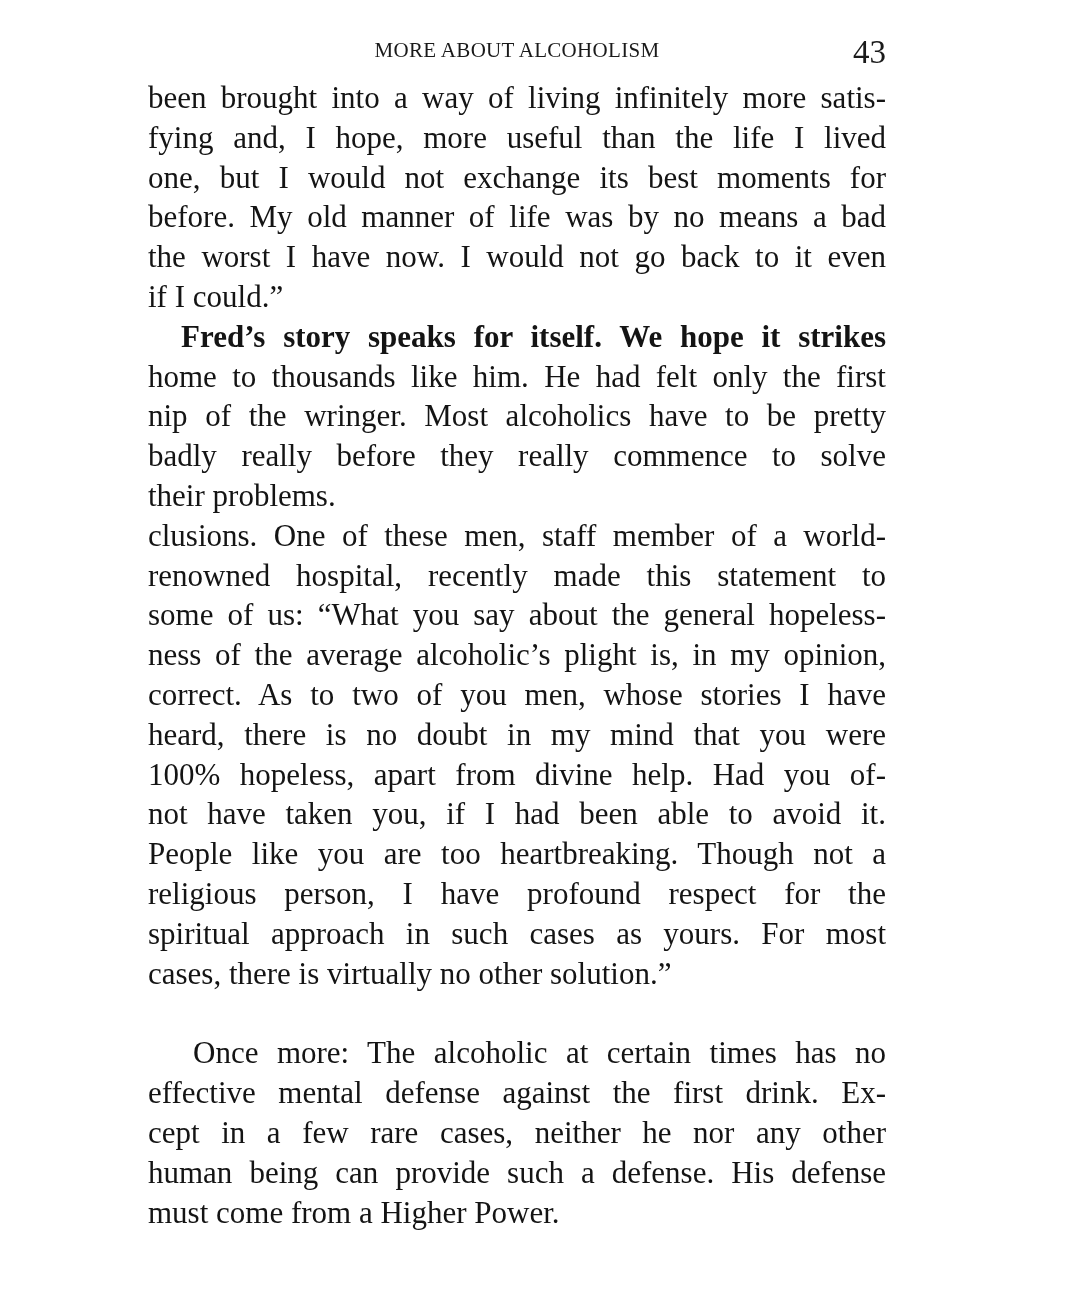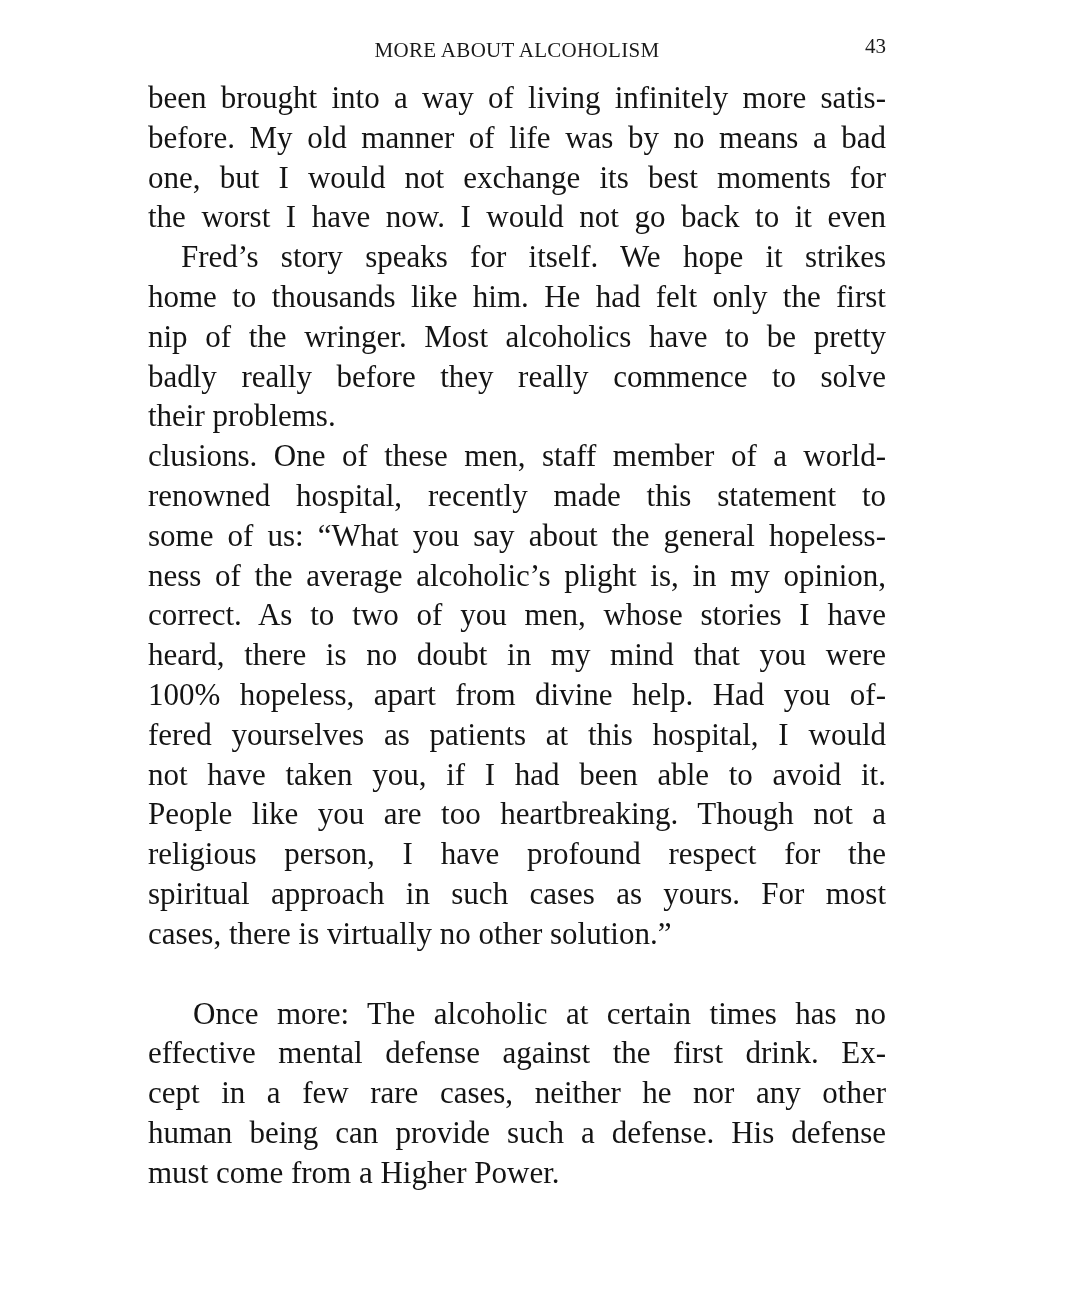--- a/index.html
+++ b/index.html
@@ -10,65 +10,66 @@
     font-family: "Liberation Serif", "DejaVu Serif", serif;
   }
   .running-head {
     position: absolute; left: 148px; width: 738px; top: 34px; height: 36px;
   }
   .running-title {
     position: absolute; left: 0; width: 738px; top: 4px; text-align: center;
     font-size: 21px; letter-spacing: 0.3px; color: #1a1a1a;
   }
   .page-number {
-    position: absolute; right: 0; top: 0; font-size: 21px; color: #1a1a1a;
+    position: absolute; right: 0; top: 0; font-size: 33px; color: #1a1a1a;
   }
   .body-text {
     position: absolute; left: 148px; top: 78px; width: 738px;
   }
   .line {
     display: block; height: 39.8px; line-height: 39.8px; font-size: 31px;
     white-space: nowrap; text-align: justify; text-align-last: justify;
     overflow: hidden;
   }
   .line.last { text-align-last: left; }
-  .line.indent { padding-left: 33px; }
+  .line.indent { padding-left: 33px; font-weight: bold; }
   .line.indent-more { padding-left: 45px; margin-top: 40px; }
 </style>
 </head>
 <body>
 
 <div class="page">
   <div class="running-head">
     <div class="running-title">MORE ABOUT ALCOHOLISM</div>
     <div class="page-number">43</div>
   </div>
   <div class="body-text" id="body-text">
       <div class="paragraph">
         <span class="line">been brought into a way of living infinitely more satis-</span>
+        <span class="line">fying and, I hope, more useful than the life I lived</span>
+        <span class="line">one, but I would not exchange its best moments for</span>
         <span class="line">before. My old manner of life was by no means a bad</span>
-        <span class="line">one, but I would not exchange its best moments for</span>
         <span class="line">the worst I have now. I would not go back to it even</span>
+        <span class="line last">if I could.”</span>
       </div>
       <div class="paragraph">
         <span class="line indent">Fred’s story speaks for itself. We hope it strikes</span>
         <span class="line">home to thousands like him. He had felt only the first</span>
         <span class="line">nip of the wringer. Most alcoholics have to be pretty</span>
         <span class="line">badly really before they really commence to solve</span>
         <span class="line last">their problems.</span>
       </div>
       <div class="paragraph">
         <span class="line">clusions. One of these men, staff member of a world-</span>
         <span class="line">renowned hospital, recently made this statement to</span>
         <span class="line">some of us: “What you say about the general hopeless-</span>
         <span class="line">ness of the average alcoholic’s plight is, in my opinion,</span>
         <span class="line">correct. As to two of you men, whose stories I have</span>
         <span class="line">heard, there is no doubt in my mind that you were</span>
         <span class="line">100% hopeless, apart from divine help. Had you of-</span>
-        <span class="line">fered yourselves as patients at this hospital, I would</span>
         <span class="line">not have taken you, if I had been able to avoid it.</span>
         <span class="line">People like you are too heartbreaking. Though not a</span>
         <span class="line">religious person, I have profound respect for the</span>
         <span class="line">spiritual approach in such cases as yours. For most</span>
         <span class="line last">cases, there is virtually no other solution.”</span>
       </div>
       <div class="paragraph">
         <span class="line indent-more">Once more: The alcoholic at certain times has no</span>
         <span class="line">effective mental defense against the first drink. Ex-</span>
         <span class="line">cept in a few rare cases, neither he nor any other</span>

